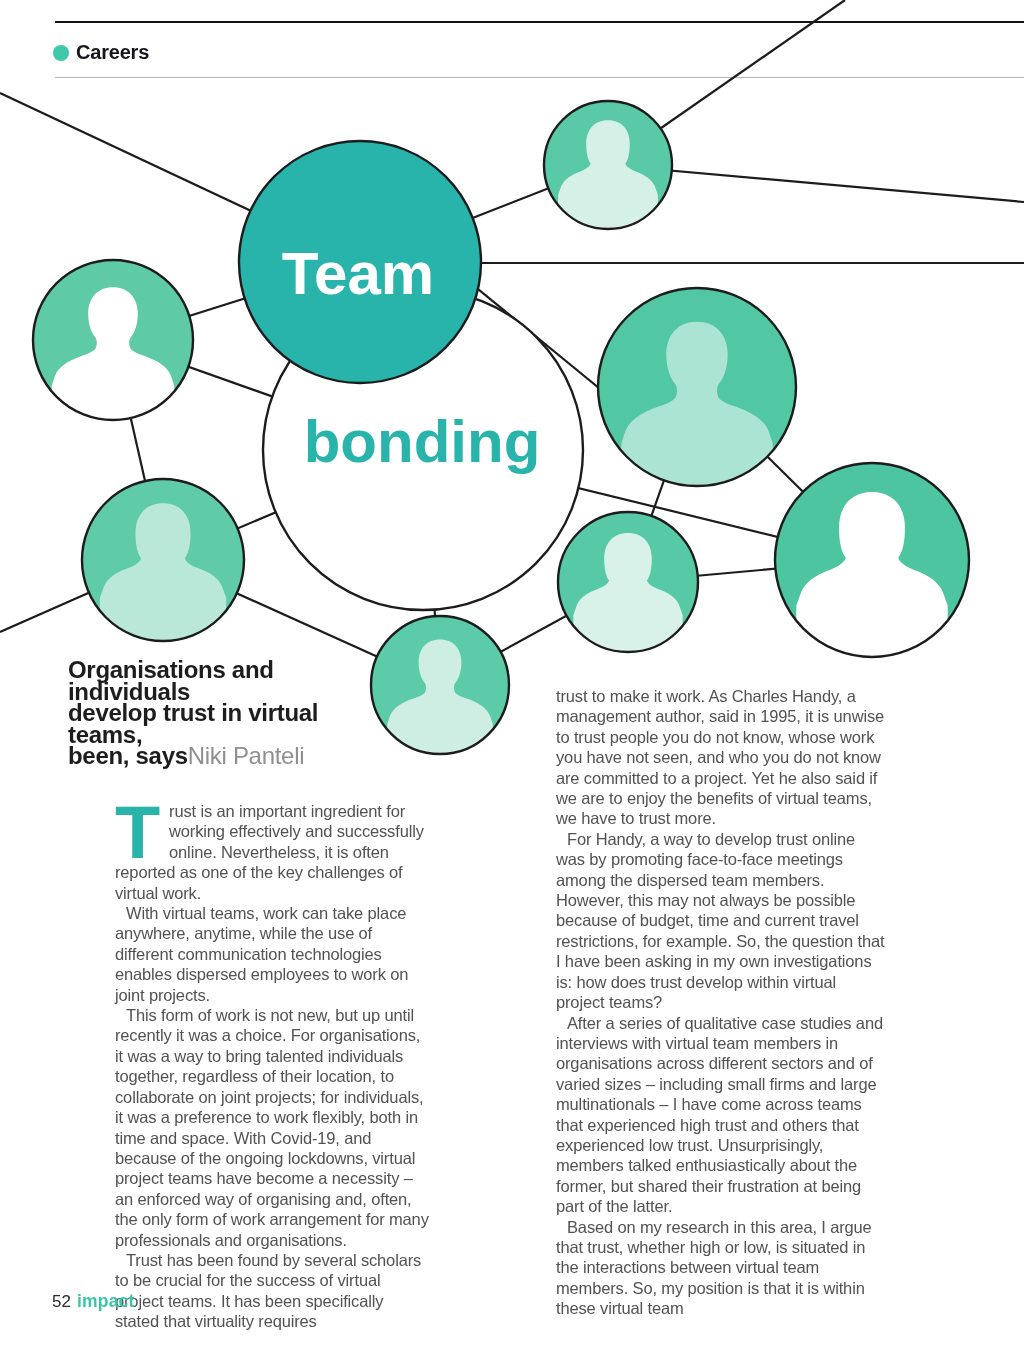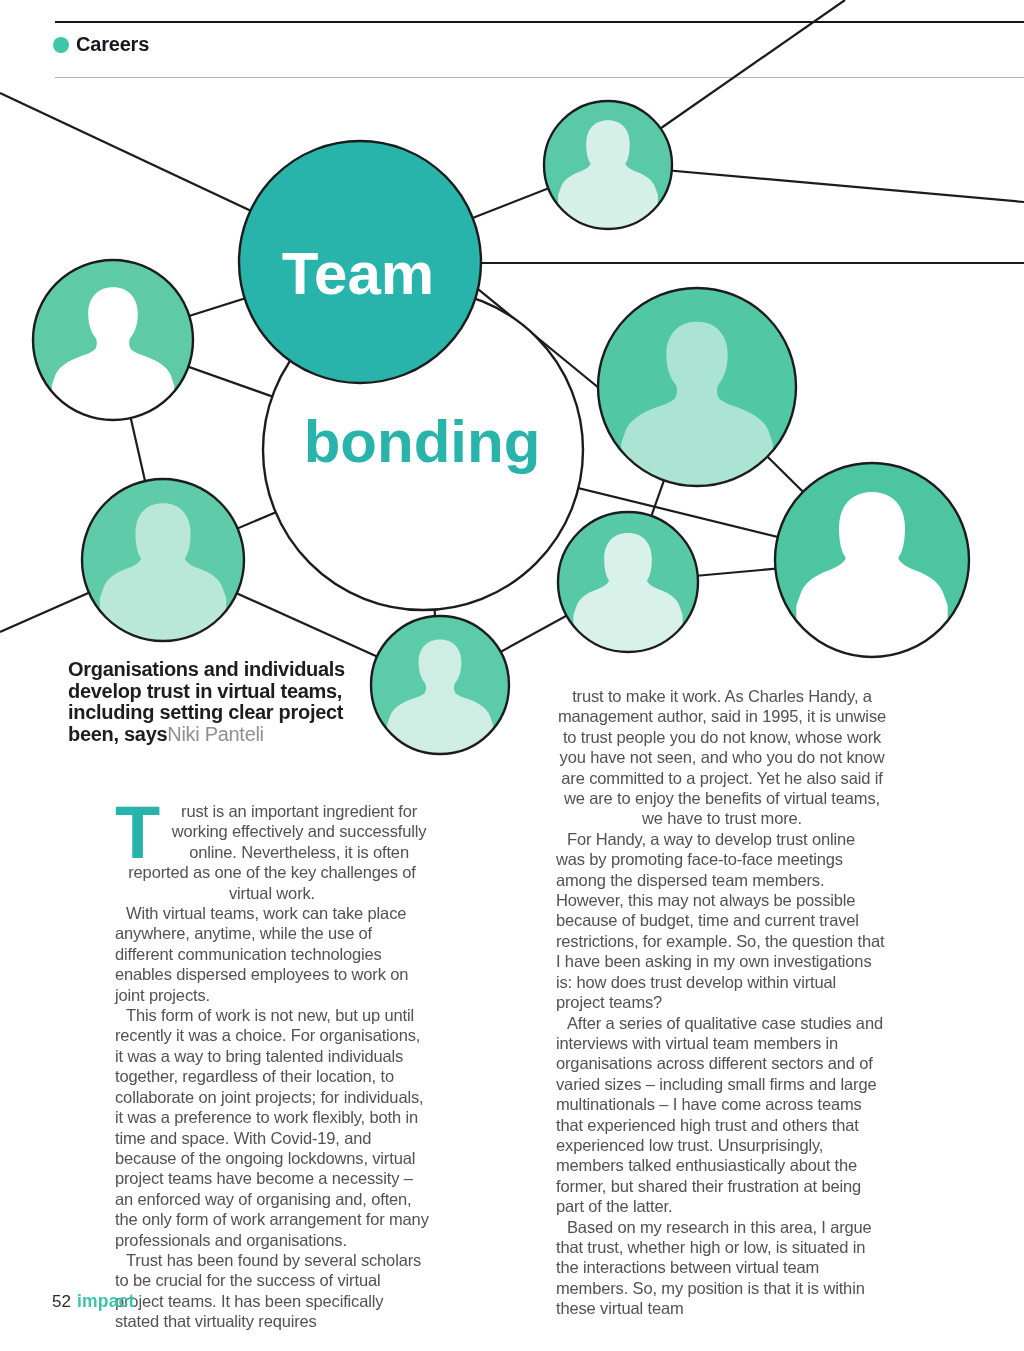--- a/index.html
+++ b/index.html
@@ -4,34 +4,34 @@
 <style>
   html,body{margin:0;padding:0;background:#e8e8e8;}
   .page{
     position:relative;width:1024px;height:1351px;margin:0 auto;
     background:#ffffff;overflow:hidden;
     font-family:"Liberation Sans",sans-serif;
   }
   
   .rule-top{position:absolute;left:55px;top:21px;width:969px;height:2px;background:#151515;}
   .rule-sub{position:absolute;left:55px;top:77px;width:969px;height:1px;background:#b5b5b5;}
-  .section-head{position:absolute;left:53px;top:33px;display:flex;align-items:center;gap:7px;text-align:center;}
+  .section-head{position:absolute;left:53px;top:41px;display:flex;align-items:center;gap:7px;text-align:center;}
   .dot{width:16px;height:16px;border-radius:50%;background:#3fc7a9;display:inline-block;}
   .section-label{font-size:20px;font-weight:700;color:#16161f;letter-spacing:-0.2px;}
   
   .diagram{position:absolute;left:0;top:0;width:1024px;height:770px;}
   .diagram text{font-family:"Liberation Sans",sans-serif;font-weight:700;}
   
   .intro{position:absolute;left:68px;top:659px;width:290px;
-         font-size:20px;line-height:21.5px;font-weight:700;color:#1d1d1d;letter-spacing:-0.3px;}
+         font-size:24px;line-height:21.5px;font-weight:700;color:#1d1d1d;letter-spacing:-0.3px;}
   .intro .author{font-weight:400;color:#8f8f8f;}
   
   .col{position:absolute;font-size:16.5px;line-height:20.4px;color:#525254;letter-spacing:-0.15px;}
   .col p{margin:0;text-indent:11px;}
-  .col p.noindent{text-indent:0;text-align:center;}
+  .col p.noindent{text-indent:0;}
   .col-left{left:115px;top:801px;width:314px;}
   .col-right{left:556px;top:686px;width:332px;}
   .dropcap{
     float:left;color:#29b4ab;font-weight:700;
     font-size:74px;line-height:58px;margin:3px 9px 0 0;
   }
   
   .footer{position:absolute;left:52px;top:1291px;display:flex;align-items:baseline;gap:6px;}
   .pagenum{font-size:17px;color:#2a2a2a;}
   .mag{font-size:17.5px;font-weight:700;color:#3cc6a8;letter-spacing:0.2px;}
@@ -159,21 +159,20 @@
         <circle cx="440" cy="685" r="69" fill="#5ccbaa"></circle>
         <use href="#sil-male" transform="translate(371,616) scale(0.69)" fill="#cfeee3"></use>
       </g>
       <circle cx="440" cy="685" r="69" fill="none" stroke="#1c1c1c" stroke-width="2.4"></circle>
     </g>
   </svg>
 
   <div class="intro">
     <div>Organisations and individuals</div>
     <div>develop trust in virtual teams,</div>
-    <div>including setting clear project</div>
     <div>
       <span>been, says</span><span class="author">Niki Panteli</span>
     </div>
   </div>
 
   <div class="col col-left">
     <p class="noindent"><span class="dropcap">T</span><span>rust is an important ingredient for working effectively and successfully online. Nevertheless, it is often reported as one of the key challenges of virtual work.</span></p>
     <p>With virtual teams, work can take place anywhere, anytime, while the use of different communication technologies enables dispersed employees to work on joint projects.</p>
     <p>This form of work is not new, but up until recently it was a choice. For organisations, it was a way to bring talented individuals together, regardless of their location, to collaborate on joint projects; for individuals, it was a preference to work flexibly, both in time and space. With Covid-19, and because of the ongoing lockdowns, virtual project teams have become a necessity – an enforced way of organising and, often, the only form of work arrangement for many professionals and organisations.</p>
     <p>Trust has been found by several scholars to be crucial for the success of virtual project teams. It has been specifically stated that virtuality requires</p>

